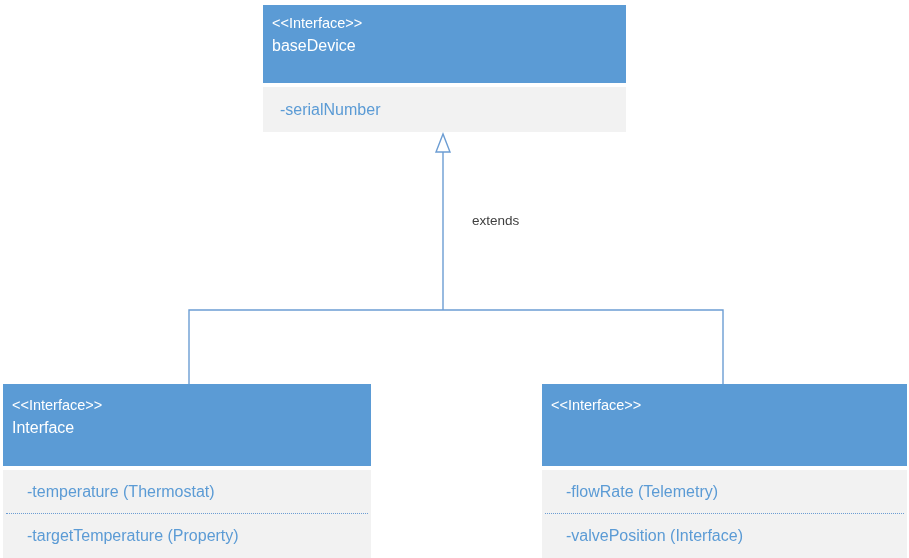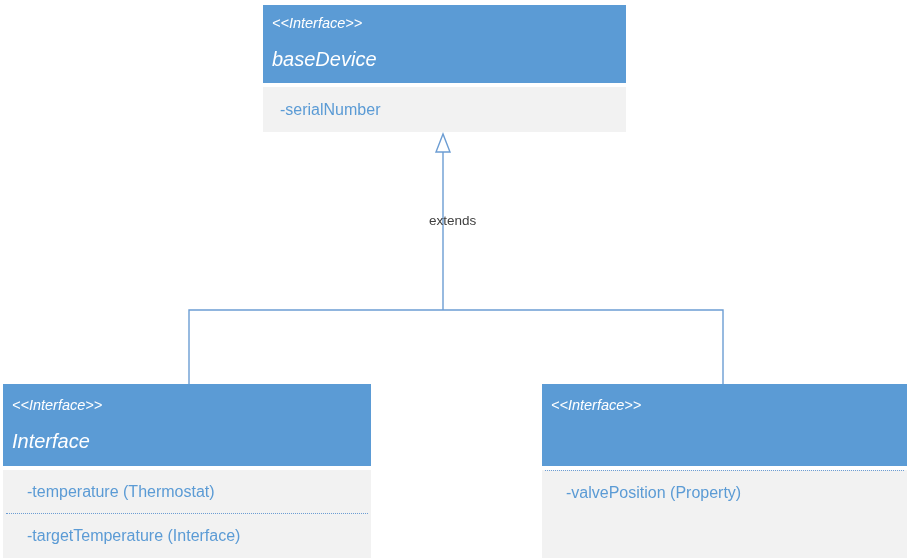--- a/index.html
+++ b/index.html
@@ -32,33 +32,32 @@
     stroke-width: 1.4;
     fill: none;
   }
   .connectors polygon {
     fill: #ffffff;
     stroke: var(--line_blue);
     stroke-width: 1.4;
   }
   .edge-label {
     position: absolute;
-    left: 429px; top: 213px;
+    left: 472px; top: 213px;
     font-size: 13.5px;
     color: var(--label_gray);
   }
   .class-box { position: absolute; }
   .box-header {
     background: var(--header_blue);
     color: var(--header_text);
     padding: 1px 0 0 9px;
-    font-style: italic;
   }
   .stereotype { font-size: 14.5px; line-height: 1.45; }
-  .class-name { font-size: 20px; line-height: 1.3; margin-top: 12px; }
+  .class-name { font-size: 16px; line-height: 1.3; margin-top: 2px; }
   .box-body {
     background: var(--body_gray);
     margin-top: 4px;
     color: var(--attr_blue);
     font-size: 16px;
   }
   .attr-row {
     display: flex;
     align-items: center;
     padding-left: 24px;
@@ -107,27 +106,28 @@
   </div>
 
   <div class="class-box" id="box-thermostat">
     <div class="box-header">
       <div class="stereotype">&lt;&lt;Interface&gt;&gt;</div>
       <div class="class-name">Interface</div>
     </div>
     <div class="box-body">
       <div class="attr-row">-temperature (Thermostat)</div>
       <div class="attr-sep"></div>
-      <div class="attr-row">-targetTemperature (Interface)</div>
+      <div class="attr-row">-targetTemperature (Property)</div>
     </div>
   </div>
 
   <div class="class-box" id="box-flowcontroller">
     <div class="box-header">
       <div class="stereotype">&lt;&lt;Interface&gt;&gt;</div>
     </div>
     <div class="box-body">
+      <div class="attr-row">-flowRate (Telemetry)</div>
       <div class="attr-sep"></div>
-      <div class="attr-row">-valvePosition (Property)</div>
+      <div class="attr-row">-valvePosition (Interface)</div>
     </div>
   </div>
 
 </div>
 
 </body></html>

